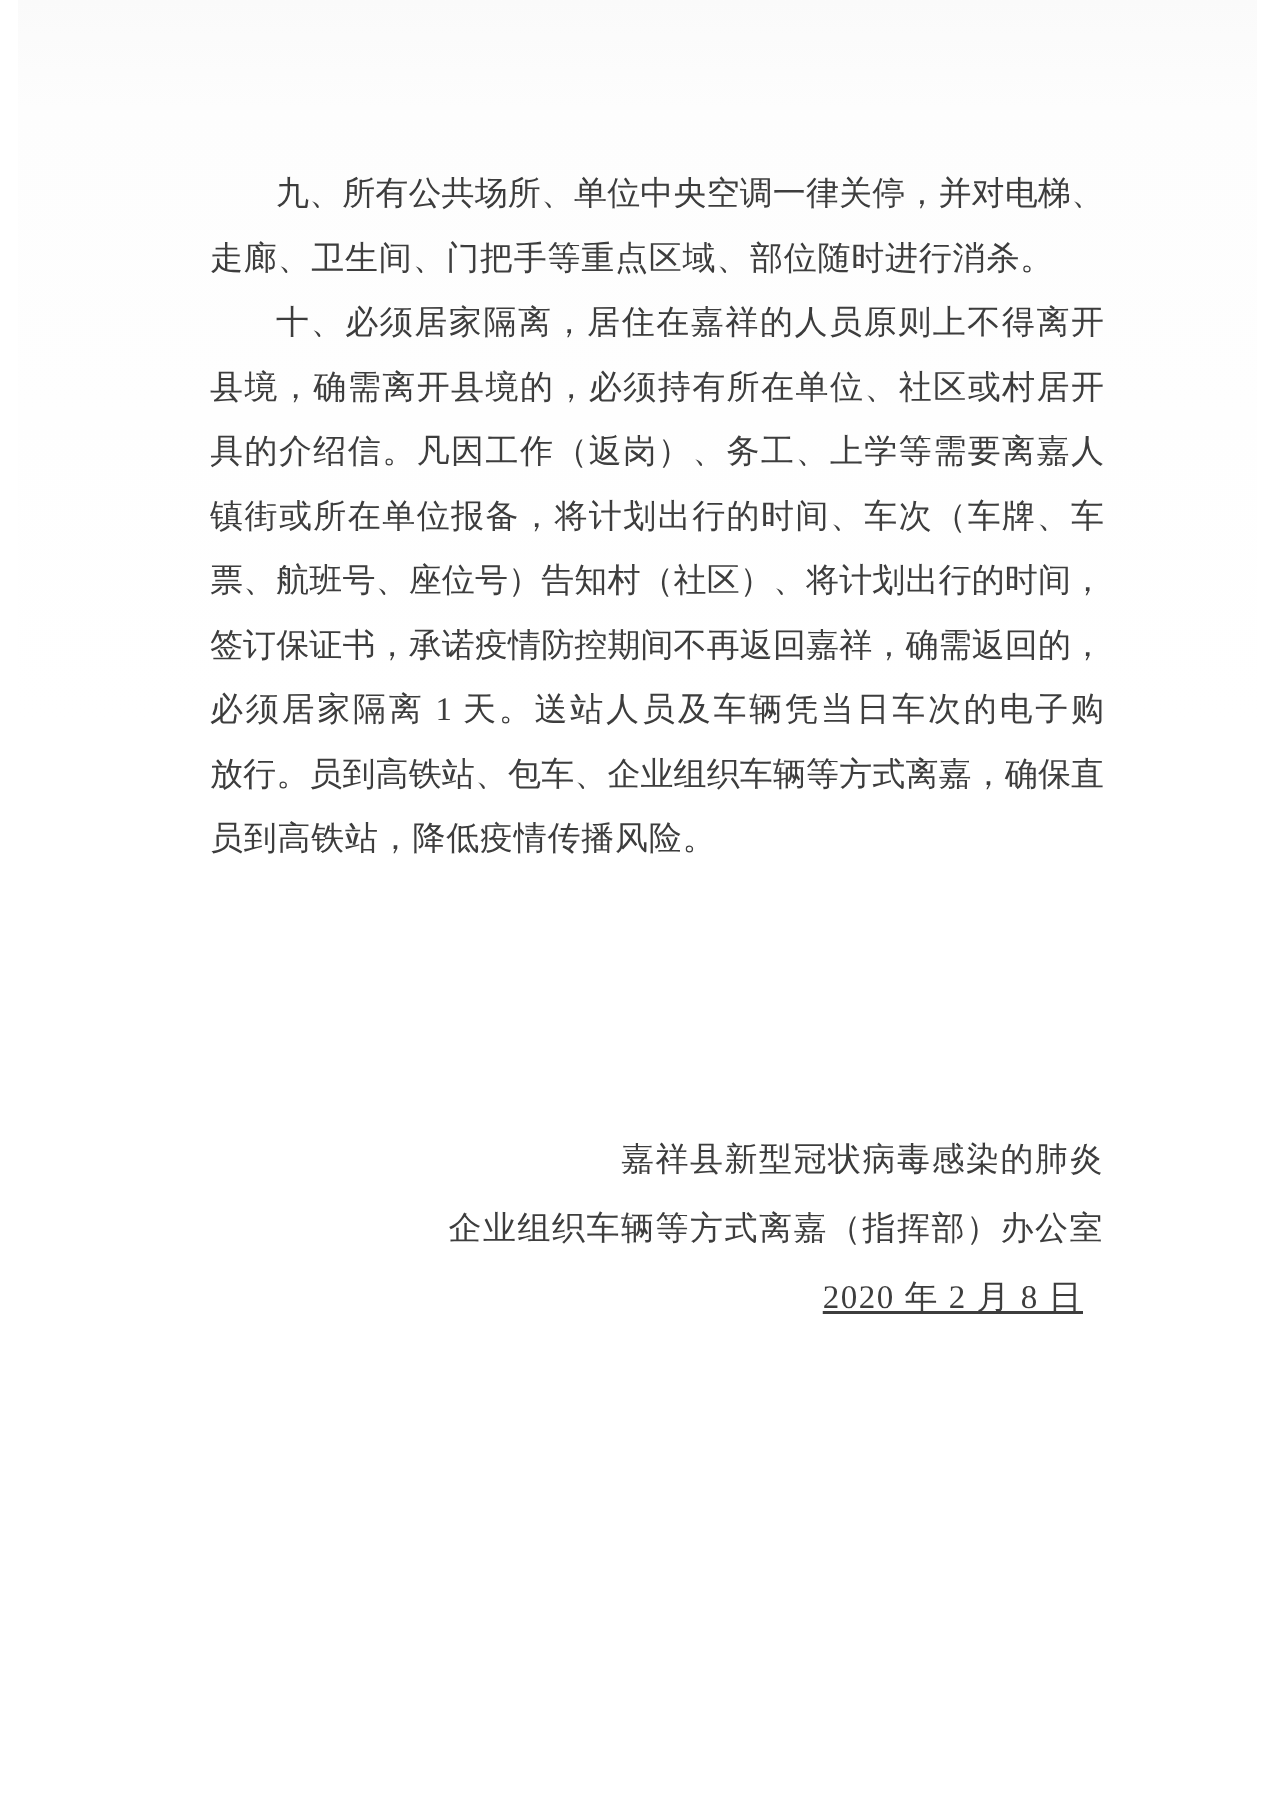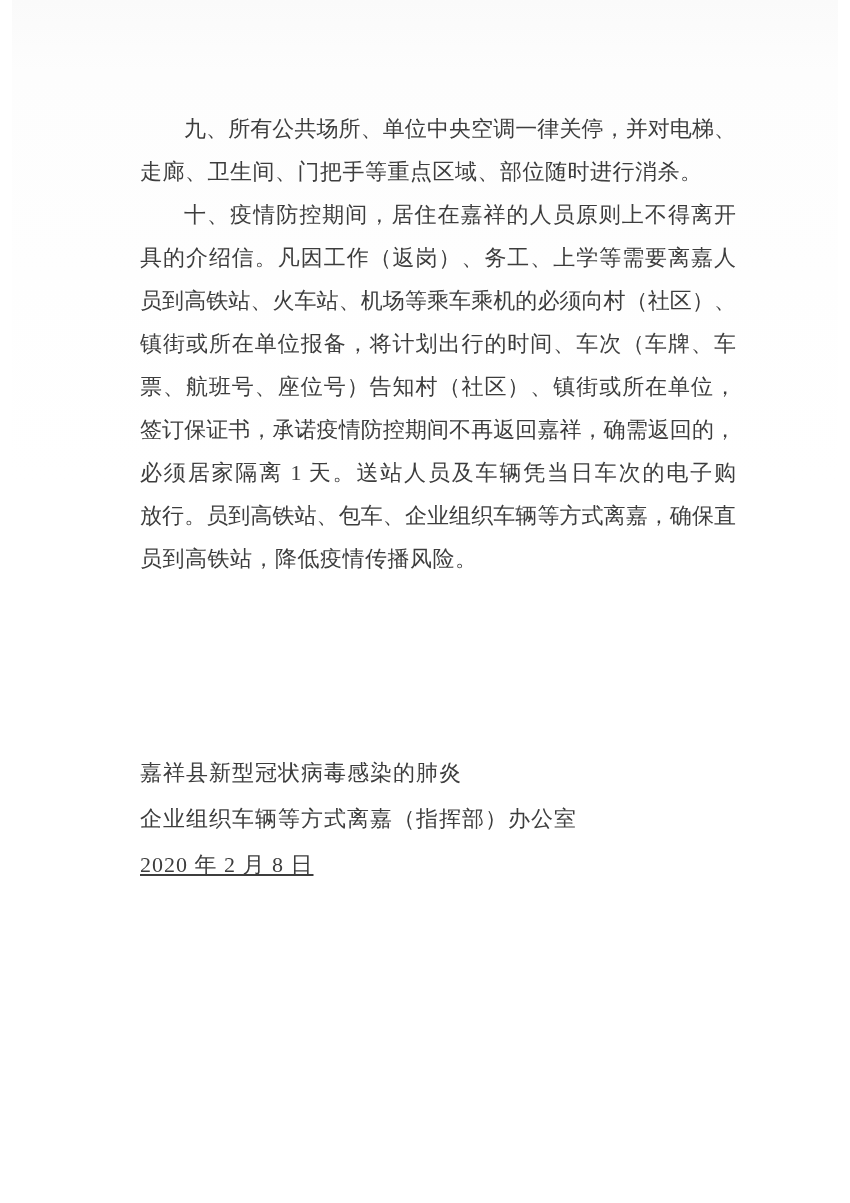--- a/index.html
+++ b/index.html
@@ -41,20 +41,21 @@
     letter-spacing: 0.5px;
   }
   .line.indent {
     text-indent: 44px;
   }
   .signature {
     position: absolute;
     left: 128px;
     top: 750px;
     width: 596px;
+    text-align: right;
   }
   .sig-line {
     margin: 0;
     font-size: 22px;
     line-height: 46px;
     letter-spacing: 1px;
   }
   .sig-line.date {
     padding-right: 14px;
     text-decoration: underline;
@@ -66,25 +67,25 @@
 <div class="page">
 
   <main class="doc-body">
 
     <section>
       <p class="line full indent">九、所有公共场所、单位中央空调一律关停，并对电梯、</p>
       <p class="line lastline">走廊、卫生间、门把手等重点区域、部位随时进行消杀。</p>
     </section>
 
     <section>
-      <p class="line full indent">十、疫情防控期间，居住在嘉祥的人员原则上不得离开</p>
+      <p class="line full indent">十、必须居家隔离，居住在嘉祥的人员原则上不得离开</p>
+      <p class="line full">县境，确需离开县境的，必须持有所在单位、社区或村居开</p>
       <p class="line full">具的介绍信。凡因工作（返岗）、务工、上学等需要离嘉人</p>
-      <p class="line full">员到高铁站、火车站、机场等乘车乘机的必须向村（社区）、</p>
       <p class="line full">镇街或所在单位报备，将计划出行的时间、车次（车牌、车</p>
-      <p class="line full">票、航班号、座位号）告知村（社区）、镇街或所在单位，</p>
+      <p class="line full">票、航班号、座位号）告知村（社区）、将计划出行的时间，</p>
       <p class="line full">签订保证书，承诺疫情防控期间不再返回嘉祥，确需返回的，</p>
       <p class="line full">必须居家隔离 1 天。送站人员及车辆凭当日车次的电子购</p>
       <p class="line full">放行。员到高铁站、包车、企业组织车辆等方式离嘉，确保直</p>
       <p class="line lastline">员到高铁站，降低疫情传播风险。</p>
     </section>
 
   </main>
 
   <div class="signature">
     <p class="sig-line">嘉祥县新型冠状病毒感染的肺炎</p>

